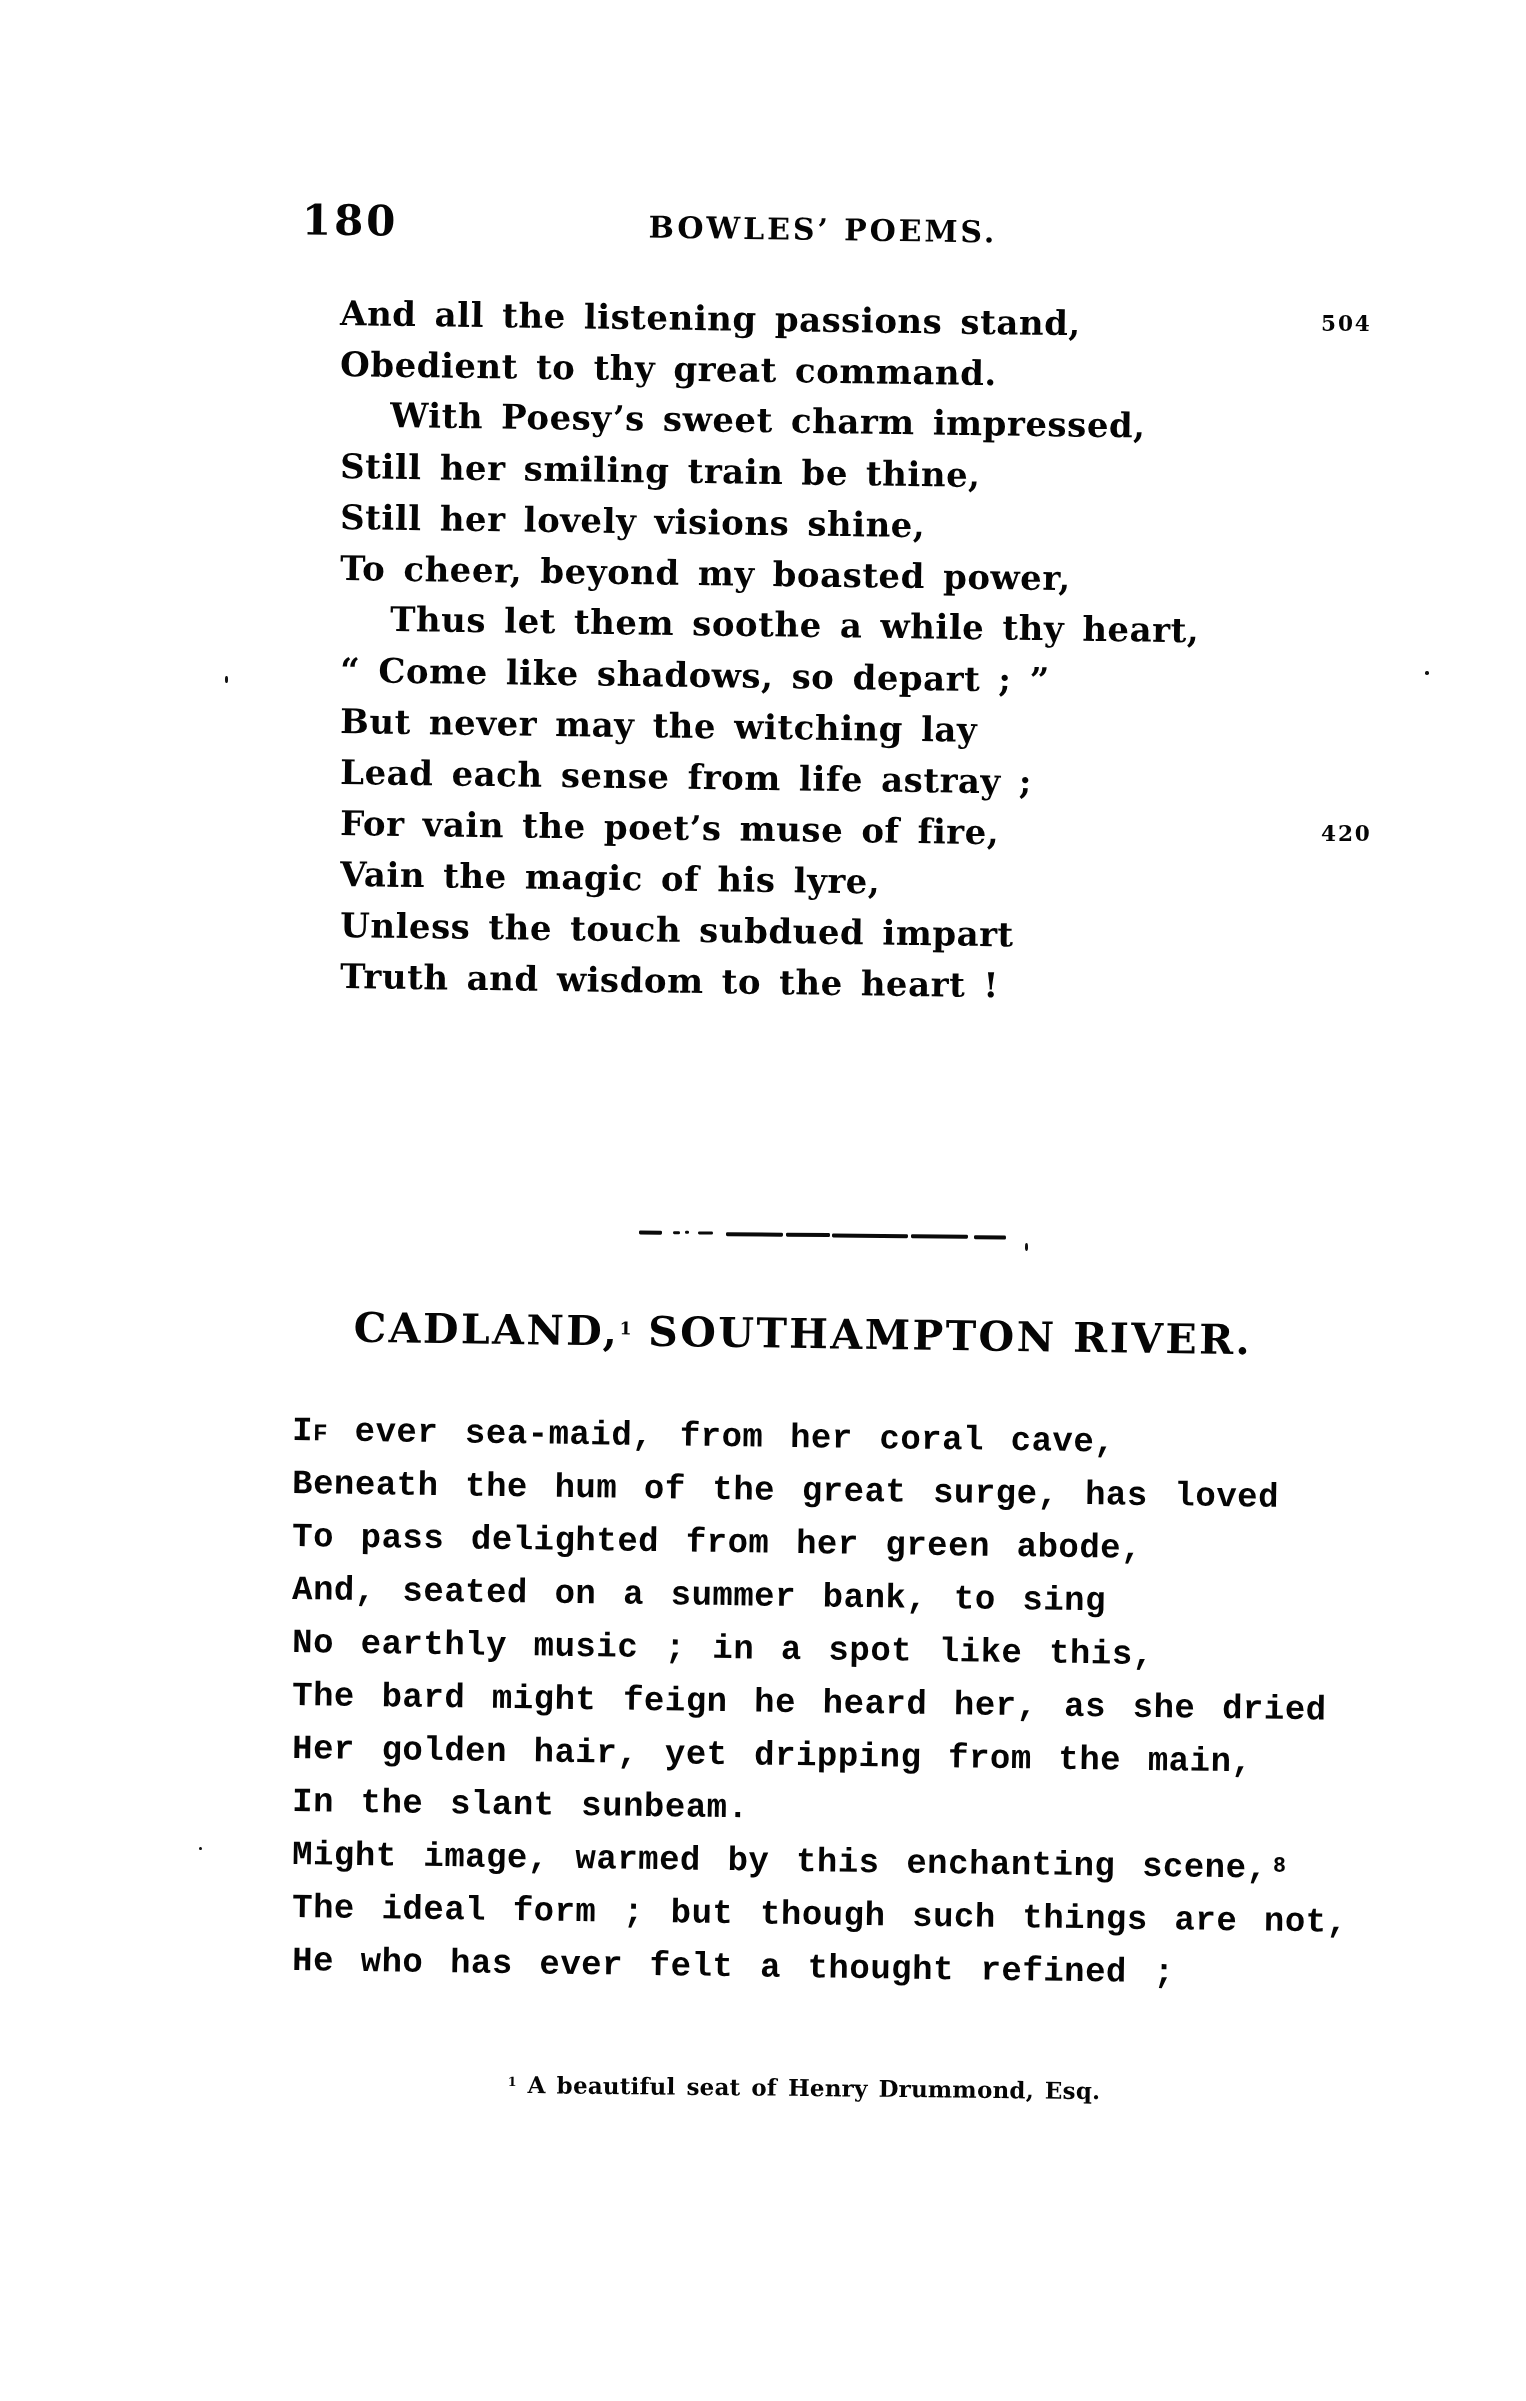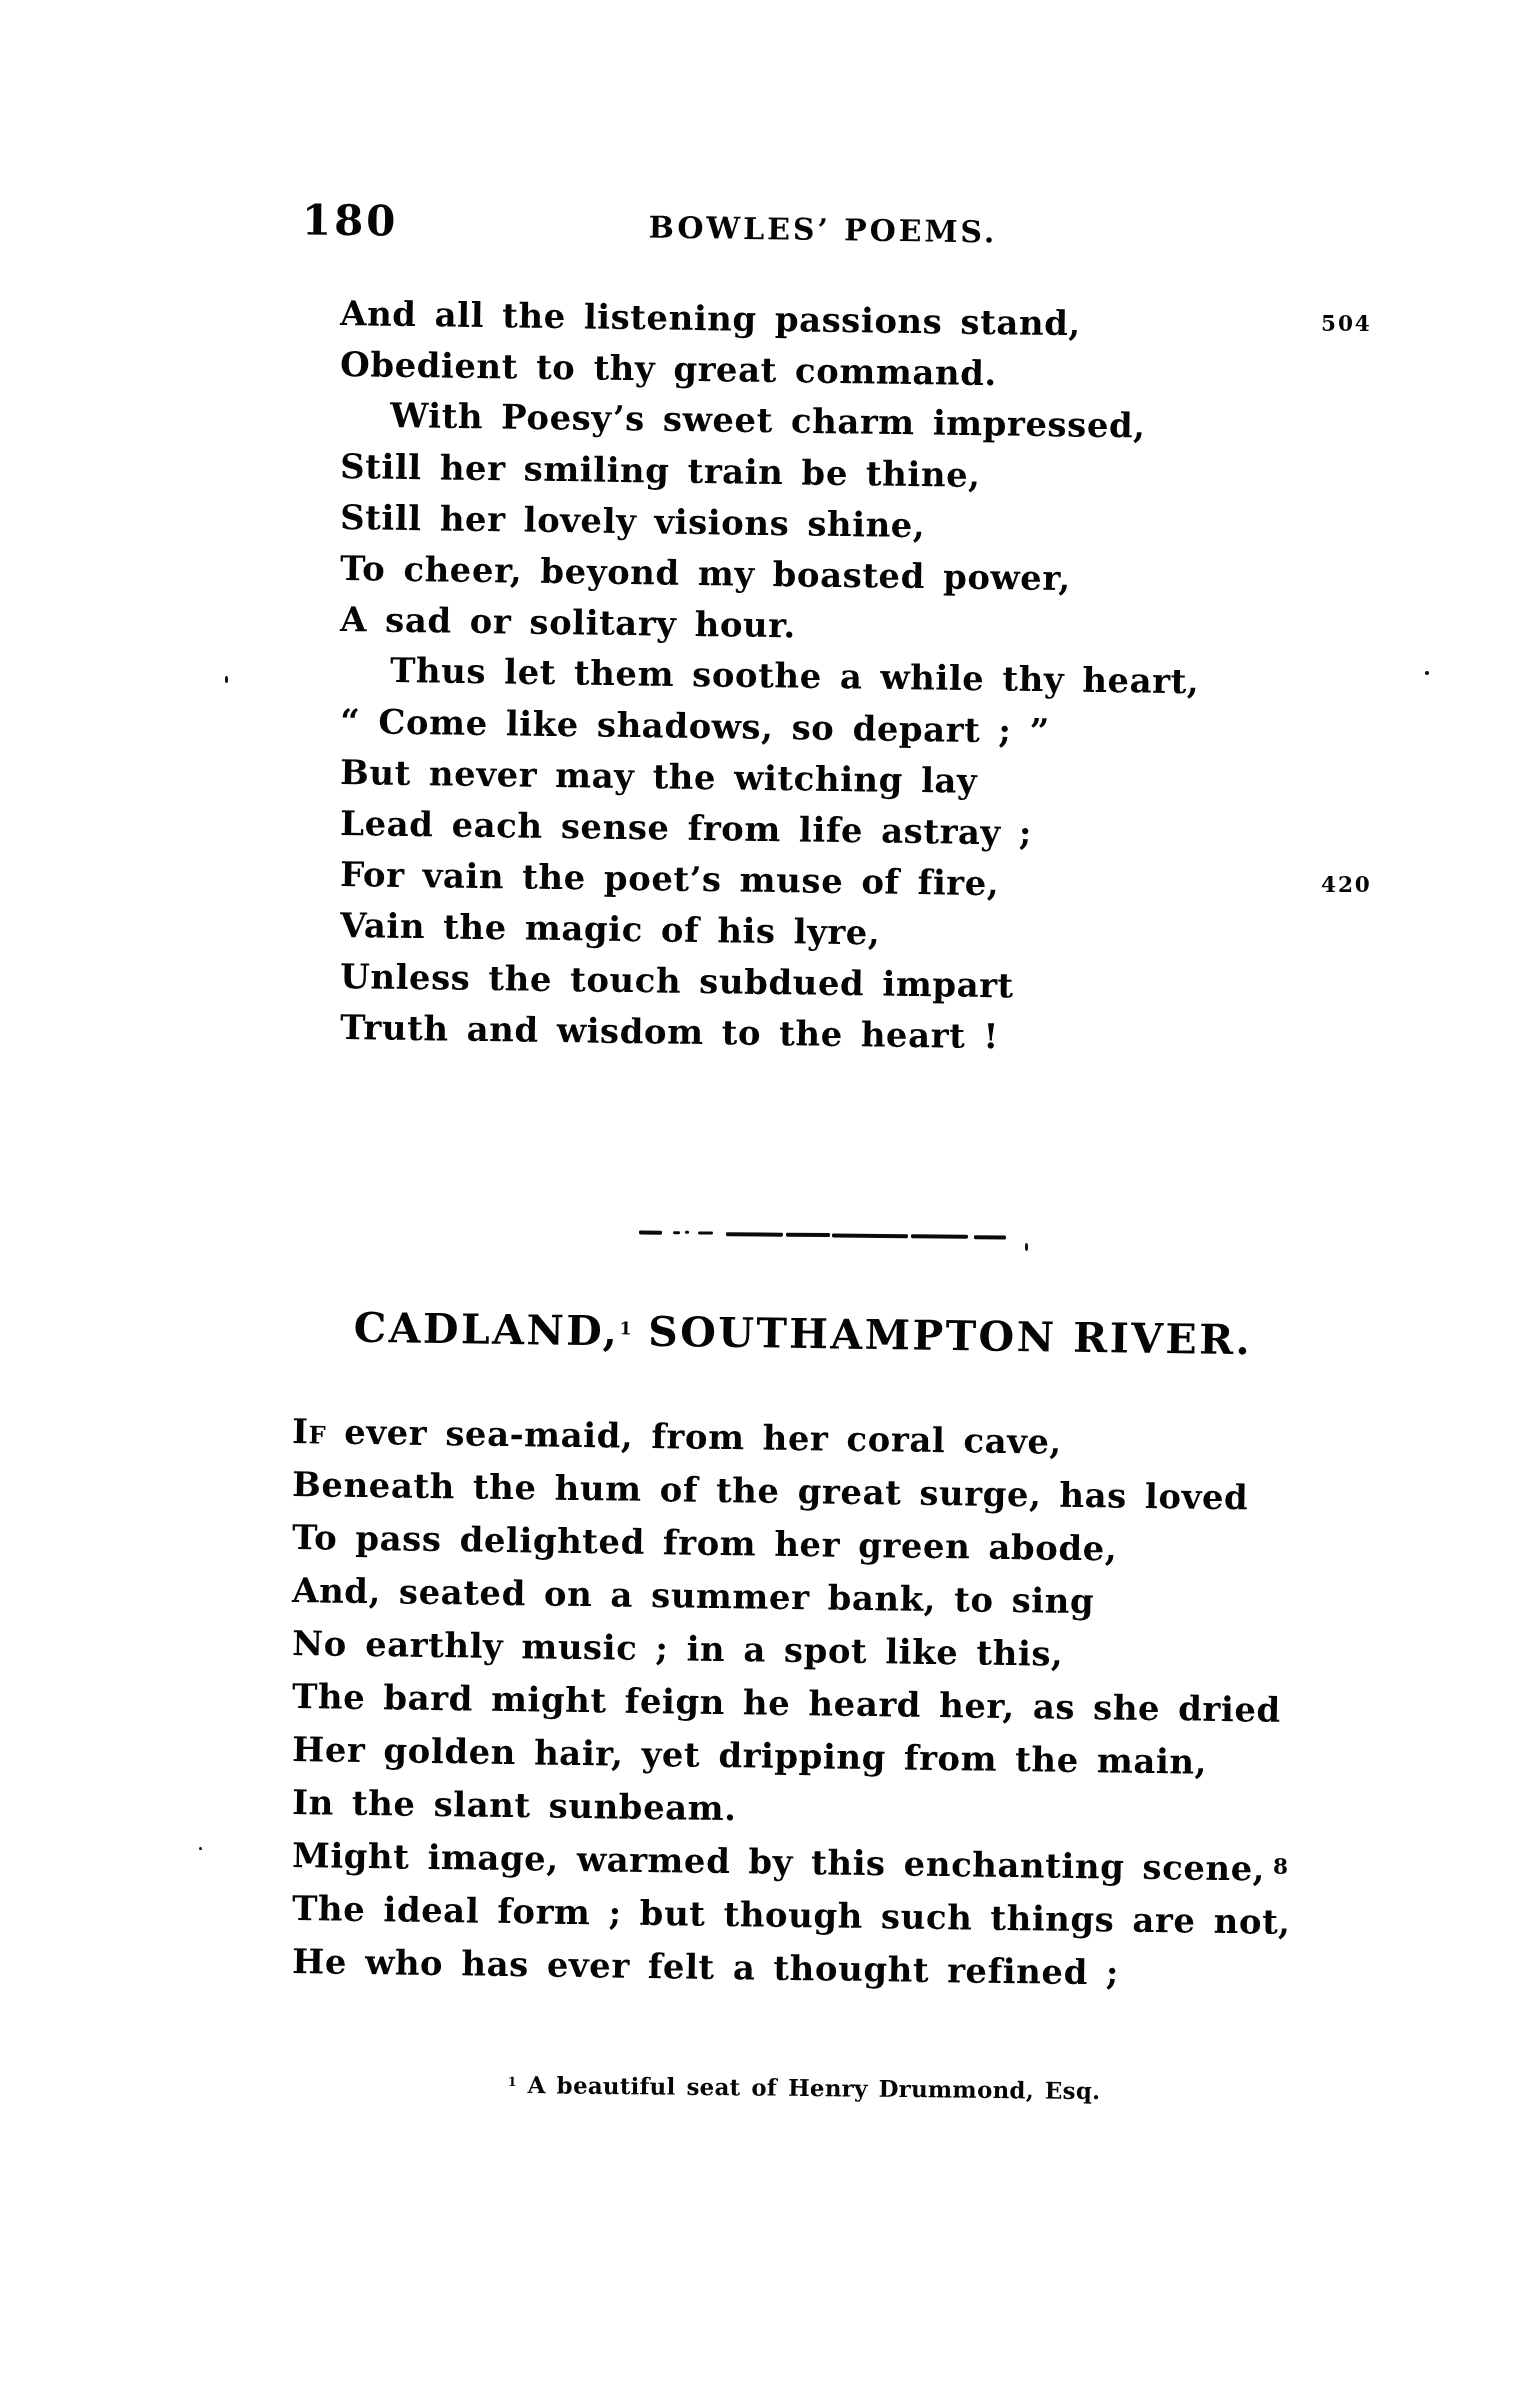--- a/index.html
+++ b/index.html
@@ -25,21 +25,21 @@
     position: absolute;
     left: 823px; top: 212px;
     transform: translateX(-50%) rotate(0.8deg);
     font-size: 30px;
     letter-spacing: 2.9px;
     white-space: nowrap;
   }
 
   .poem { position: absolute; left: 292px; }
   #poem-excerpt { top: 288px; width: 1153px; margin-left: 48px; }
-  #poem-cadland { top: 1405px; width: 1153px; }
+  #poem-cadland { top: 1405px; width: 1153px; font-family: Liberation Mono, monospace; }
 
   .line {
     position: relative;
     height: 51px;
     line-height: 51px;
     font-size: 34px;
     letter-spacing: 0.5px;
     word-spacing: 0.17em;
     white-space: nowrap;
   }
@@ -145,24 +145,20 @@
       <div class="line">
         <span class="line-text"><span class="sc"></span><span>Still her lovely visions shine,</span></span>
         <span class="line-num"></span>
       </div>
 
       <div class="line">
         <span class="line-text"><span class="sc"></span><span>To cheer, beyond my boasted power,</span></span>
         <span class="line-num"></span>
       </div>
 
-      <div class="line">
-        <span class="line-text"><span class="sc"></span><span>A sad or solitary hour.</span></span>
-        <span class="line-num"></span>
-      </div>
 
       <div class="line indent">
         <span class="line-text"><span class="sc"></span><span>Thus let them soothe a while thy heart,</span></span>
         <span class="line-num"></span>
       </div>
 
       <div class="line">
         <span class="line-text"><span class="sc"></span><span>“ Come like shadows, so depart ; ”</span></span>
         <span class="line-num"></span>
       </div>

